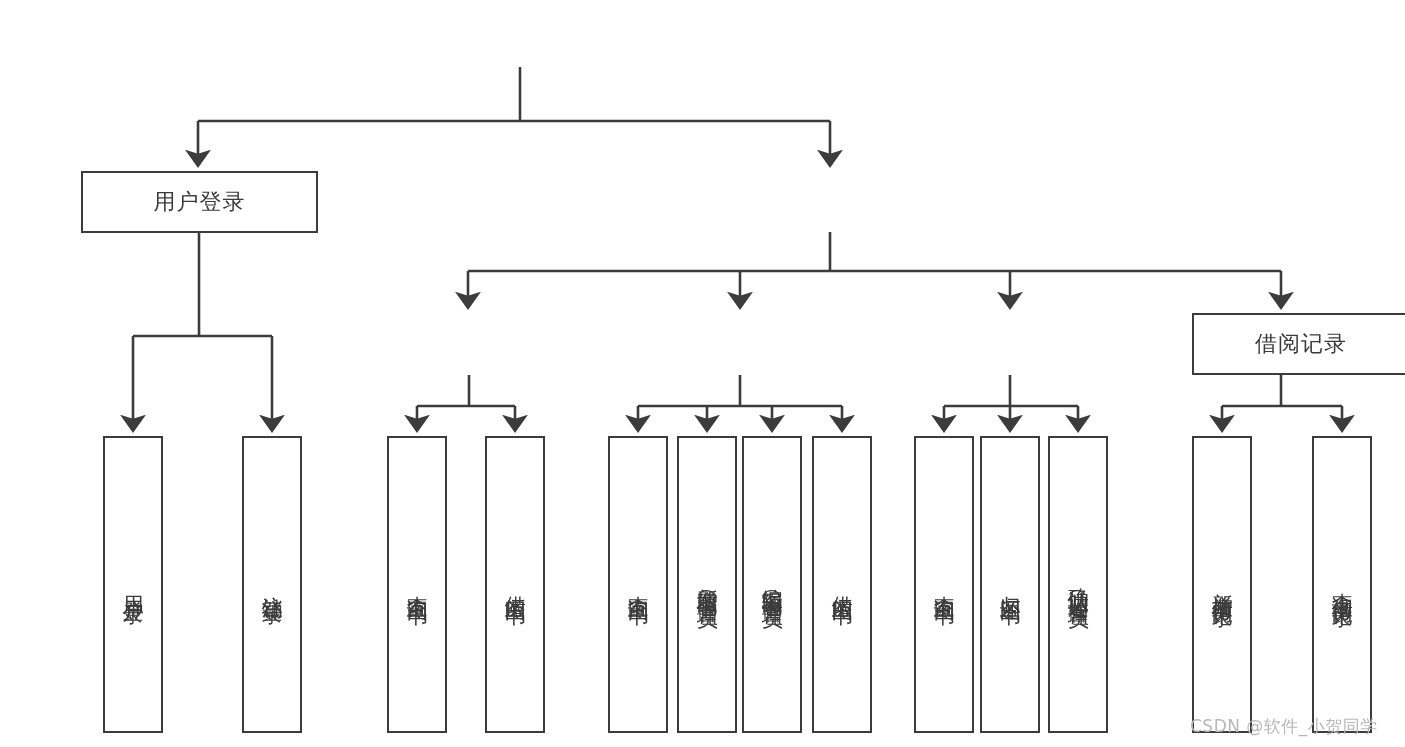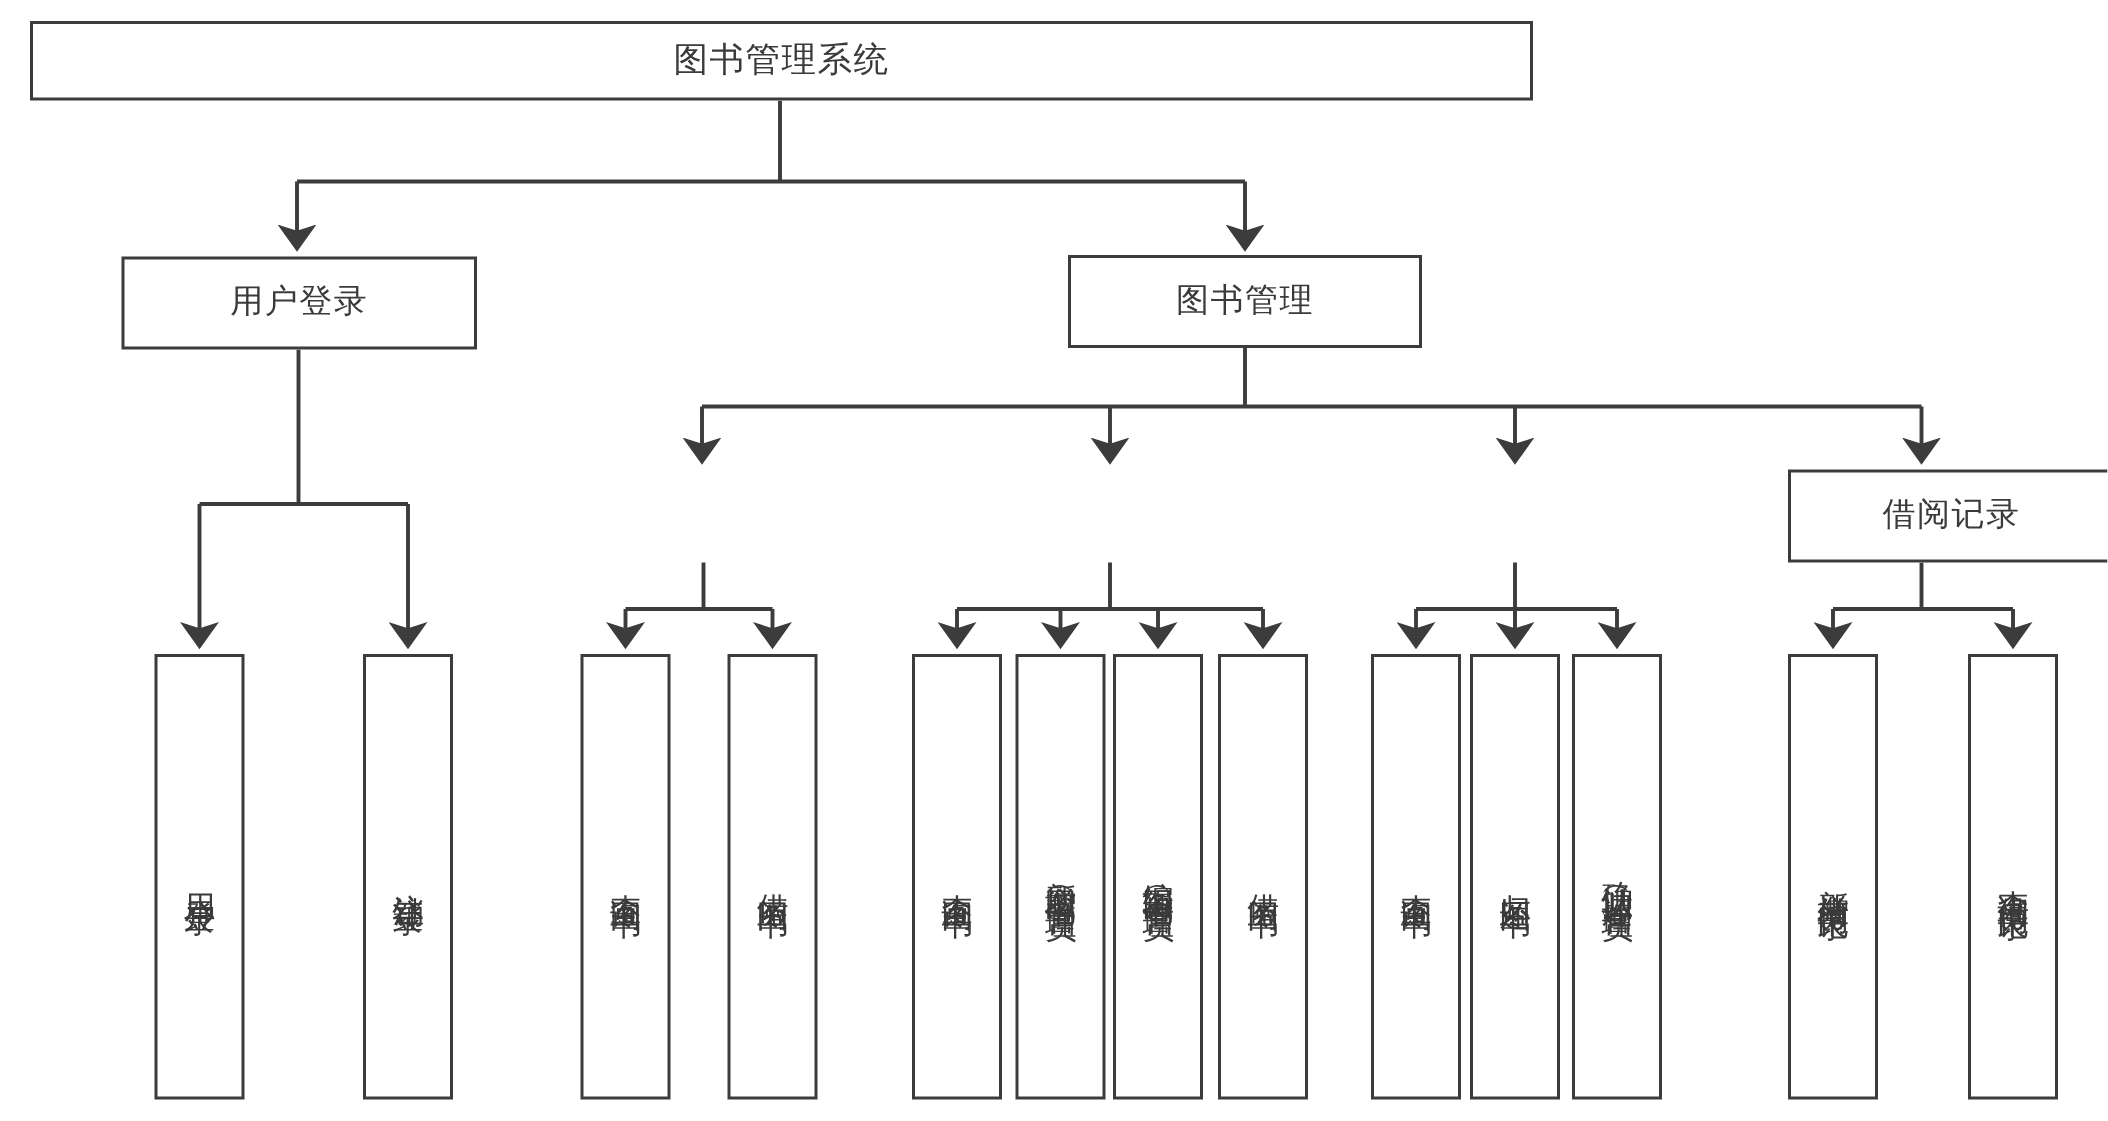--- a/index.html
+++ b/index.html
@@ -110,24 +110,22 @@
       <path d="M1010,406 L1010,423" marker-end="url(#arrow)"></path>
       <path d="M1078,406 L1078,423" marker-end="url(#arrow)"></path>
 
       <path d="M1281,375 L1281,406"></path>
       <path d="M1222,406 L1342,406"></path>
       <path d="M1222,406 L1222,423" marker-end="url(#arrow)"></path>
       <path d="M1342,406 L1342,423" marker-end="url(#arrow)"></path>
     </g>
   </svg>
 
-  <div class="node horizontal root" style="left:20px; top:14px; width:1002px; height:53px;">图书管理系统</div>
 
   <div class="node horizontal" style="left:81px; top:171px; width:237px; height:62px;">用户登录</div>
-  <div class="node horizontal" style="left:712px; top:170px; width:236px; height:62px;">图书管理</div>
 
   <div class="node horizontal" style="left:1192px; top:313px; width:218px; height:62px;text-align:center;">借阅记录</div>
 
   <div class="node vertical" style="left:103px; top:436px; width:60px; height:297px;">用户登录</div>
   <div class="node vertical" style="left:242px; top:436px; width:60px; height:297px;">注销登录</div>
 
   <div class="node vertical" style="left:387px; top:436px; width:60px; height:297px;">查询图书</div>
   <div class="node vertical" style="left:485px; top:436px; width:60px; height:297px;">借阅图书</div>
 
   <div class="node vertical" style="left:608px; top:436px; width:60px; height:297px;">查询图书</div>
@@ -135,14 +133,15 @@
   <div class="node vertical" style="left:742px; top:436px; width:60px; height:297px;">编辑图书（管理员）</div>
   <div class="node vertical" style="left:812px; top:436px; width:60px; height:297px;">借阅图书</div>
 
   <div class="node vertical" style="left:914px; top:436px; width:60px; height:297px;">查询图书</div>
   <div class="node vertical" style="left:980px; top:436px; width:60px; height:297px;">归还图书</div>
   <div class="node vertical" style="left:1048px; top:436px; width:60px; height:297px;">确认归还（管理员）</div>
 
   <div class="node vertical" style="left:1192px; top:436px; width:60px; height:297px;">新增借阅记录</div>
   <div class="node vertical" style="left:1312px; top:436px; width:60px; height:297px;">查询借阅记录</div>
 
+  <div class="watermark" style="left:1190px; top:715px;">CSDN @软件_小贺同学</div>
 
 </div>
 
 </body></html>

